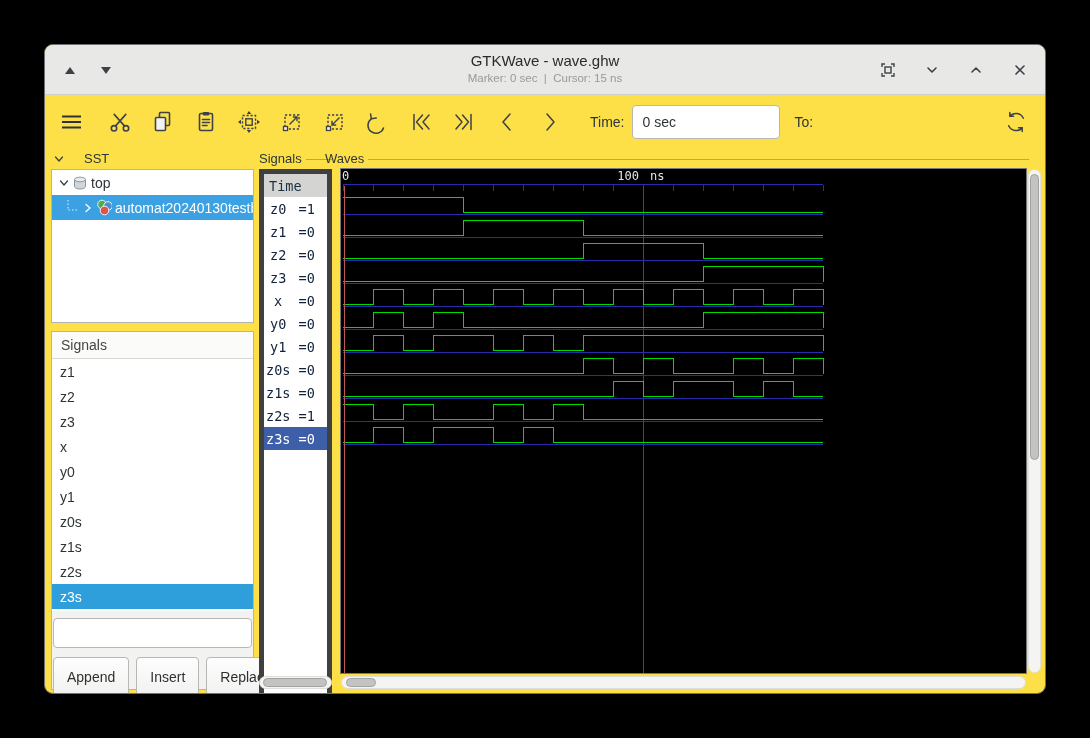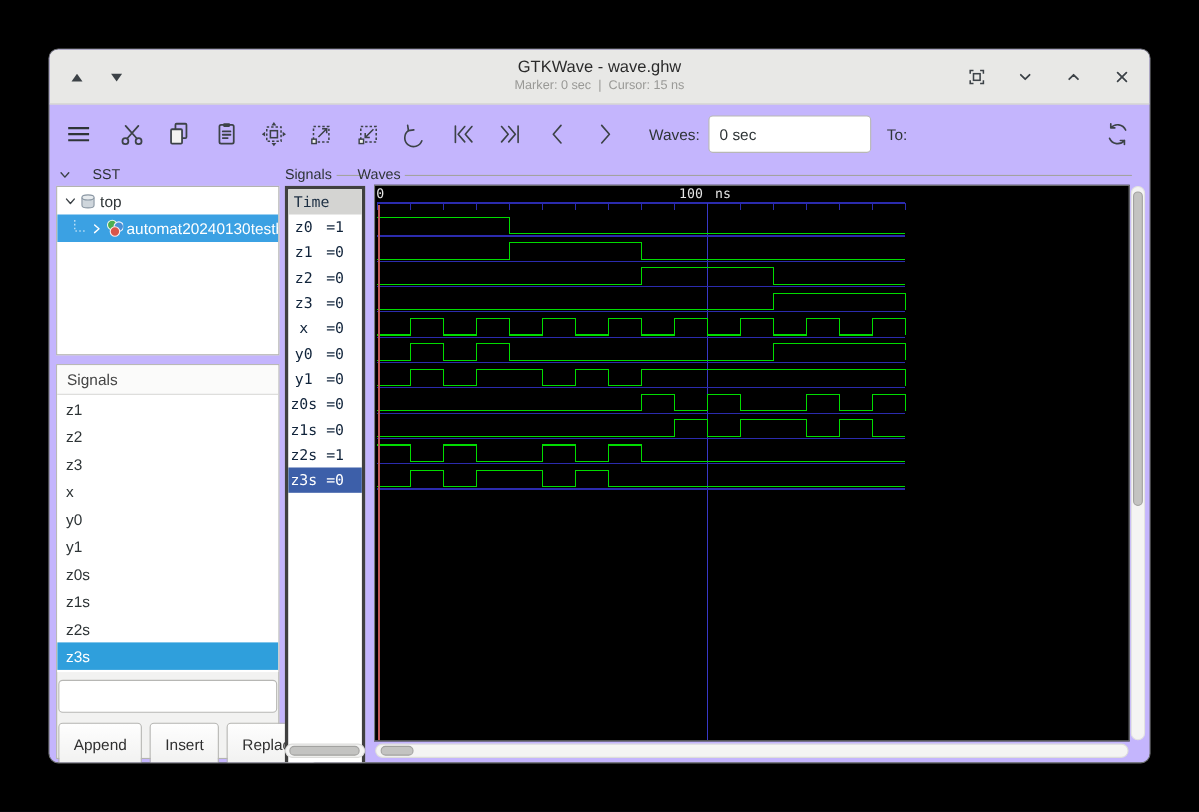--- a/index.html
+++ b/index.html
@@ -1,16 +1,16 @@
 <!DOCTYPE html>
 <html><head>
 <meta charset="utf-8">
 <style>
   html,body{margin:0;padding:0;background:#000;width:1090px;height:738px;font-family:"Liberation Sans",sans-serif;}
-  #window{position:absolute;left:44px;top:44px;width:1002px;height:650px;background:#c4b5fd;border:1px solid #6f7173;border-radius:9px;overflow:hidden;box-sizing:border-box;}
+  #window{position:absolute;left:44px;top:44px;width:1002px;height:650px;background:#fde047;border:1px solid #6f7173;border-radius:9px;overflow:hidden;box-sizing:border-box;}
   
   #titlebar{position:absolute;left:0;top:0;width:100%;height:50px;background:#e8e8e6;border-bottom:1px solid #cfcfcd;box-sizing:border-box;}
   .tb-left{position:absolute;left:14px;top:0;height:50px;display:flex;align-items:center;gap:14px;}
   .tb-right{position:absolute;right:14px;top:0;height:50px;display:flex;align-items:center;gap:22px;}
   .tb-btn{width:22px;height:22px;display:flex;align-items:center;justify-content:center;cursor:default;}
   .tb-title{position:absolute;left:0;right:0;top:7px;text-align:center;pointer-events:none;}
   .tb-title .t1{font-size:15px;color:#2b2b2b;}
   .tb-title .t2{font-size:11.5px;color:#999996;margin-top:3px;white-space:pre;}
   
   #toolbar{position:absolute;left:0;top:50px;width:100%;height:54px;display:flex;align-items:center;padding-left:13px;box-sizing:border-box;}
@@ -41,21 +41,21 @@
   #slist-header{height:26px;background:#fbfbfa;border-bottom:1px solid #d8d8d5;font-size:14px;color:#454545;display:flex;align-items:center;padding-left:9px;}
   #slist{height:252px;background:#fff;overflow:hidden;}
   .sitem{height:25px;display:flex;align-items:center;padding-left:8px;font-size:14px;color:#2e3436;}
   .sitem.sel{background:#2f9fdc;color:#fff;}
   #search-box{margin:7px 1px 0 1px;height:30px;background:#fff;border:1px solid #b7b7b4;border-radius:4px;display:flex;align-items:center;padding-left:7px;box-sizing:border-box;gap:6px;}
   #search-input{border:none;outline:none;flex:1;height:24px;font-size:14px;font-family:"Liberation Sans",sans-serif;background:transparent;}
   #btn-row{display:flex;gap:7px;margin:9px 1px 0 1px;}
   .gbtn{height:39px;border:1px solid #b7b7b4;border-radius:4px;background:linear-gradient(#fefefe,#f1f1f0);font-size:14px;color:#303030;padding:0 13px;font-family:"Liberation Sans",sans-serif;}
   
   #values-label{left:214px;top:106px;width:73px;}
-  #values-box{position:absolute;left:214px;top:124px;width:73px;height:554px;background:#fff;border:3px solid #404040;box-sizing:border-box;overflow:hidden;font-family:"DejaVu Sans Mono",monospace;}
+  #values-box{position:absolute;left:214px;top:124px;width:73px;height:554px;background:#fff;border:5px solid #404040;box-sizing:border-box;overflow:hidden;font-family:"DejaVu Sans Mono",monospace;}
   #time-header{height:23px;background:#d4d4d2;color:#1c2e42;font-size:13.5px;display:flex;align-items:center;padding-left:5px;}
   .vrow{height:23px;display:flex;align-items:center;font-size:13.5px;color:#10233a;white-space:pre;padding-left:2px;}
   .vrow .vname{display:inline-block;min-width:3ch;text-align:center;}
   .vrow.sel{background:#3d5fa9;color:#fff;}
   
   #waves-label{left:280px;top:106px;width:704px;}
   #wave-wrap{position:absolute;left:295px;top:123px;width:687px;height:506px;border:1px solid #76787a;background:#000;box-sizing:border-box;}
   #wave-svg{display:block;}
   .navy{stroke:#2b2bae;fill:none;shape-rendering:crispEdges;}
   .navy2{stroke:#3737c6;fill:none;shape-rendering:crispEdges;}
@@ -190,21 +190,21 @@
           <path d="M16 5L9 13l7 8" class="ico" style="stroke-width:1.5"></path>
         </svg>
     </div>
     <div class="ti">
       <svg width="26" height="26">
           <path d="M10 5l7 8-7 8" class="ico" style="stroke-width:1.5"></path>
         </svg>
     </div>
 
     <div class="fromto">
-      <label>Waves:</label>
+      <label>Time:</label>
       <input id="from-input" type="text" value="0 sec" style="">
       <label>To:</label>
     </div>
 
     <div class="ti" id="reload-btn">
       <svg width="26" height="26">
         <path d="M20.3 9.2A8 8 0 0 0 6.8 7.3 M6.8 7.3V3.6 M6.8 7.3h3.7" class="ico" style="stroke-width:1.5"></path>
         <path d="M5.7 16.8a8 8 0 0 0 13.5 1.9 M19.2 18.7v3.7 M19.2 18.7h-3.7" class="ico" style="stroke-width:1.5"></path>
       </svg>
     </div>

